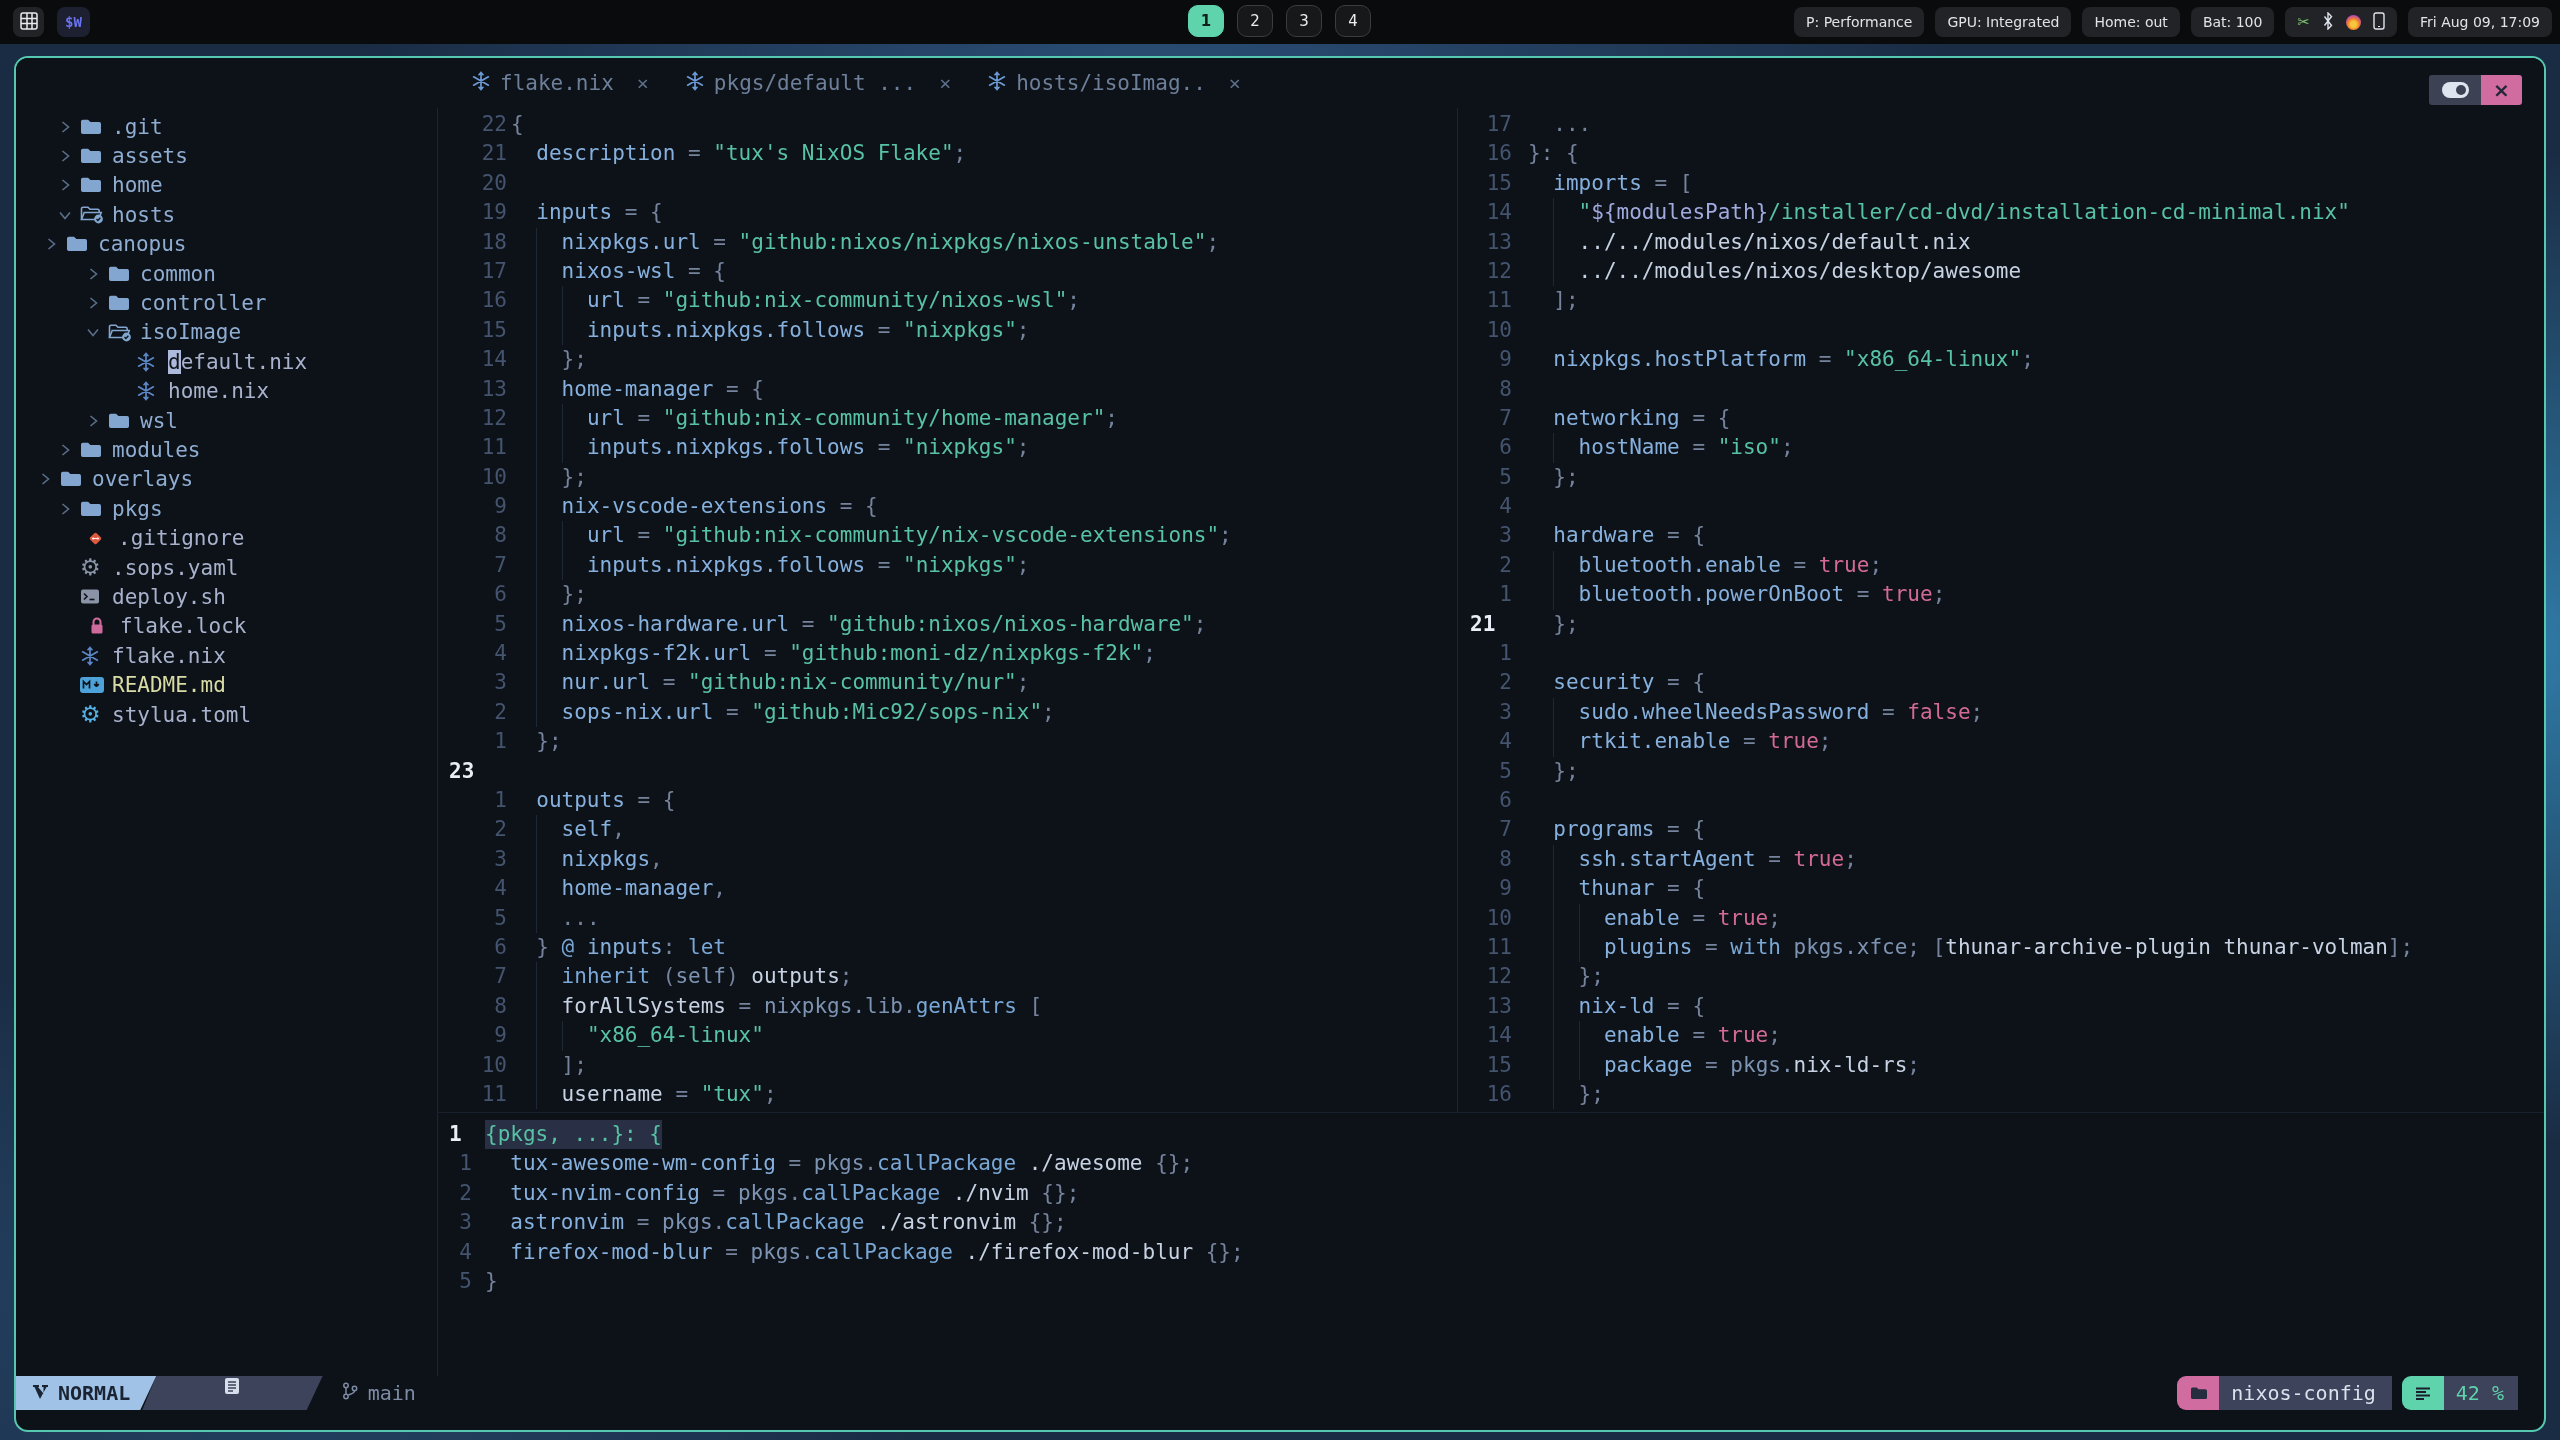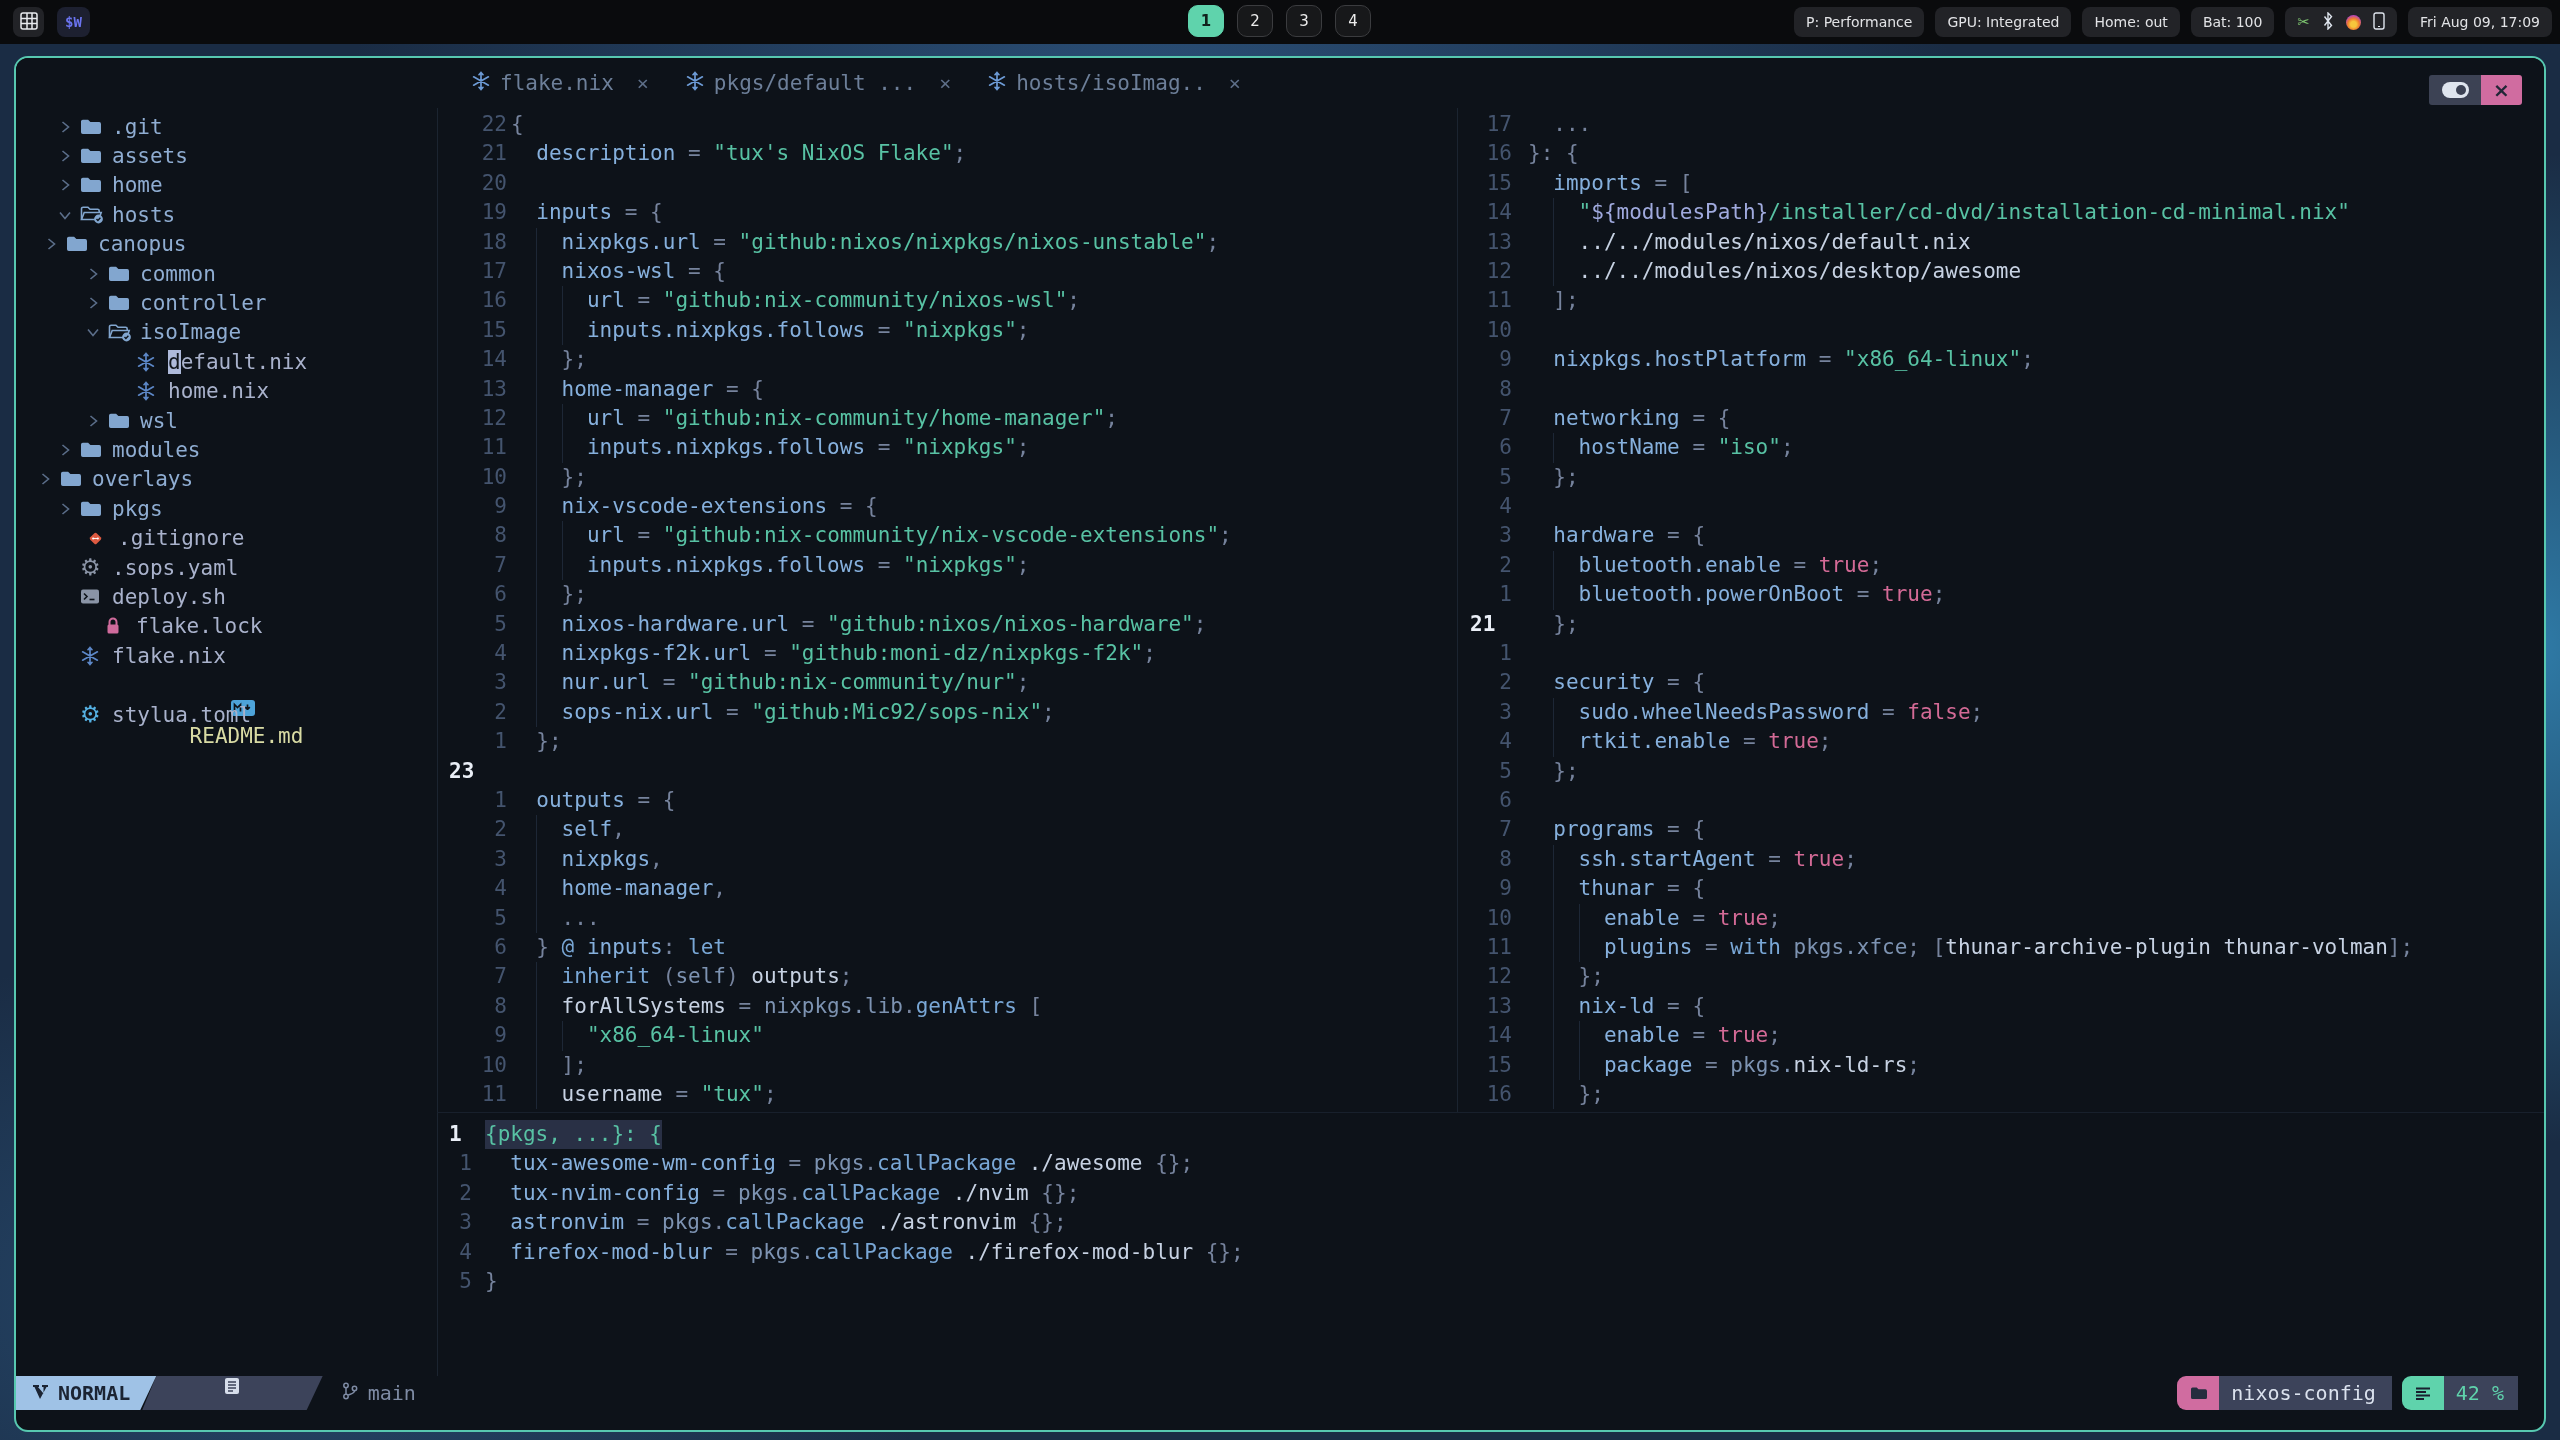--- a/index.html
+++ b/index.html
@@ -270,30 +270,30 @@
             <circle cx="7.2" cy="9.5" r="1.1" fill="#fff"></circle>
             <circle cx="11.8" cy="9.5" r="1.1" fill="#fff"></circle>
             <path d="M7.2 9.5h4.6" stroke="#fff" stroke-width="0.9"></path>
           </svg></span><span class="tlabel">.gitignore</span></div>
       <div class="trow" style="padding-left: 42px;"><span class="tarrow"></span><span class="ticon"><span class="gear gray">⚙</span></span><span class="tlabel">.sops.yaml</span></div>
       <div class="trow" style="padding-left: 42px;"><span class="tarrow"></span><span class="ticon"><svg width="20" height="17">
             <rect x="1" y="1.5" width="18" height="14" rx="2" fill="#8a94a6"></rect>
             <path d="M4 5.5l3 3-3 3" stroke="#10151d" stroke-width="1.6" fill="none"></path>
             <path d="M9.5 11.5h5" stroke="#10151d" stroke-width="1.6"></path>
           </svg></span><span class="tlabel">deploy.sh</span></div>
-      <div class="trow" style="padding-left: 66px;"><span class="tarrow"></span><span class="ticon"><svg width="18" height="20">
+      <div class="trow" style="padding-left: 50px;"><span class="tarrow"></span><span class="ticon"><svg width="18" height="20">
             <path d="M5.5 9V6a3.5 3.5 0 0 1 7 0v3" stroke="#cf6b9c" stroke-width="2" fill="none"></path>
             <rect x="3.5" y="8.5" width="11" height="9" rx="1.6" fill="#cf6b9c"></rect>
           </svg></span><span class="tlabel">flake.lock</span></div>
       <div class="trow" style="padding-left: 42px;"><span class="tarrow"></span><span class="ticon"><svg width="20" height="20" viewBox="0 0 20 20">
             <g stroke="#5d88c8" stroke-width="1.7" stroke-linecap="round">
               <path d="M10 1.5v17M2.6 5.8l14.8 8.4M2.6 14.2l14.8-8.4M10 1.5l-2 2.2M10 1.5l2 2.2M10 18.5l-2-2.2M10 18.5l2-2.2"></path>
             </g>
           </svg></span><span class="tlabel">flake.nix</span></div>
-      <div class="trow" style="padding-left: 42px; flex-direction: column;"><span class="tarrow"></span><span class="ticon"><svg width="24" height="16">
+      <div class="trow" style="padding-left: 42px;"><span class="tarrow"></span><span class="ticon"><svg width="24" height="16">
             <rect width="24" height="16" rx="3" fill="#4da3d9"></rect>
             <path d="M3.5 11.5V4.5l3 3 3-3v7" stroke="#0d1219" stroke-width="1.7" fill="none"></path>
             <path d="M16.5 4.5v5m0 0l-2.3-2.3M16.5 9.5l2.3-2.3" stroke="#0d1219" stroke-width="1.7" fill="none"></path>
           </svg></span><span class="tlabel readme">README.md</span></div>
       <div class="trow" style="padding-left: 42px;"><span class="tarrow"></span><span class="ticon"><span class="gear blue">⚙</span></span><span class="tlabel">stylua.toml</span></div>
     </div>
 
   <div class="vsep" style="left:421px; top:50px; bottom:54px;"></div>
   <div class="vsep" style="left:1441px; top:50px; height:1004px;"></div>
   <div style="position:absolute; left:421px; top:1054px; right:0; height:1px; background:#18202c;"></div>

